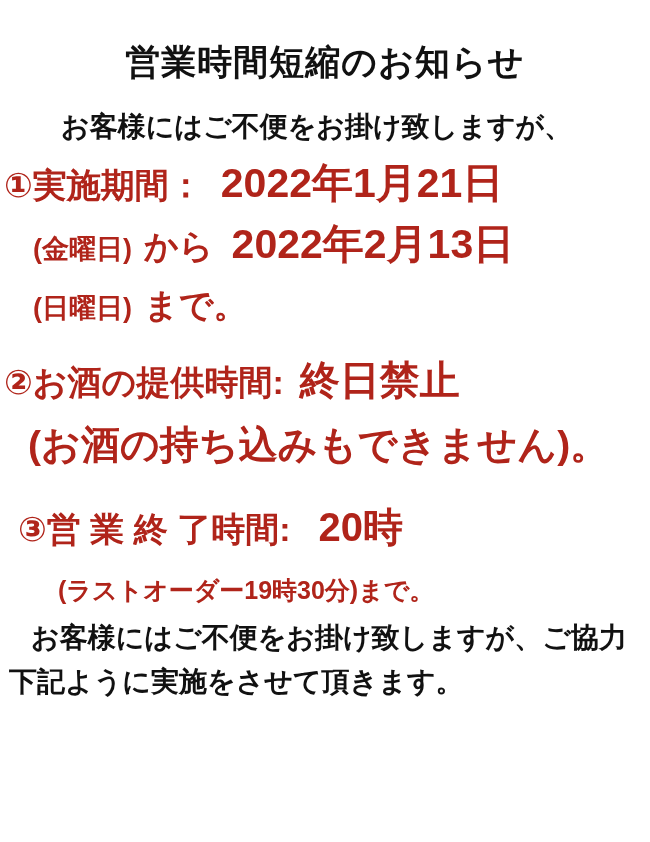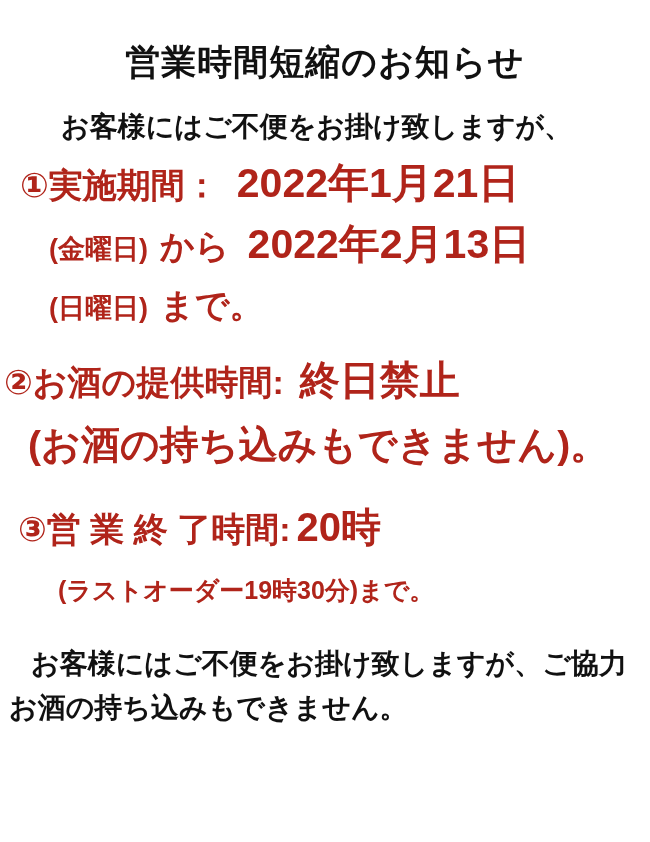--- a/index.html
+++ b/index.html
@@ -38,40 +38,39 @@
     padding-right: 10px;
     font-size: 28px;
     line-height: 45px;
   }
   .intro-line-1 { padding-left: 52px; }
   .intro-line-3 { padding-left: 8px; }
 
   
   .red { color: var(--red); }
 
-  .section-period { margin-top: 8px; padding-left: 20px; }
+  .section-period { margin-top: 8px; padding-left: 4px; }
   .section-period .line { line-height: 52px; white-space: nowrap; }
   .lbl-lg  { font-size: 34px; }
   .date    { font-size: 41px; margin-left: 18px; }
   .day     { font-size: 27px; padding-left: 5px; margin-left: 24px; }
   .mid     { font-size: 34px; margin-left: 12px; }
 
   .section-alcohol { margin-top: 18px; padding-left: 4px; }
   .section-alcohol .line1 { line-height: 48px; white-space: nowrap; }
   .section-alcohol .value { font-size: 40px; margin-left: 16px; }
   .section-alcohol .note  { font-size: 39px; line-height: 56px; padding-left: 24px; margin-top: 4px; }
 
   .section-closing-time { margin-top: 30px; padding-left: 18px; }
   .section-closing-time .line1 { line-height: 48px; white-space: nowrap; }
-  .section-closing-time .value { font-size: 40px; margin-left: 6px; }
+  .section-closing-time .value { font-size: 40px; margin-left: 28px; }
   .section-closing-time .note  { font-size: 25px; line-height: 52px; padding-left: 40px; margin-top: 4px; }
 
   
   .closing {
-    margin-top: 26px;
     padding-left: 9px;
     padding-right: 10px;
     font-size: 28px;
     line-height: 44px;
   }
   .closing-line-1 { padding-left: 22px; }
 </style>
 </head>
 <body>
 
@@ -104,16 +103,16 @@
 
   <section class="red section-closing-time">
     <p class="line1">
       <span class="lbl-lg">③営 業 終 了時間:</span><span class="value">20時</span>
     </p>
     <p class="note">(ラストオーダー19時30分)まで。</p>
   </section>
 
   <section class="closing">
     <p class="closing-line-1">お客様にはご不便をお掛け致しますが、ご協力</p>
-    <p class="closing-line-2">お酒の持ち込みもできません。</p>
+    <p class="closing-line-2">下記ように実施をさせて頂きます。</p>
   </section>
 
 </main>
 
 </body></html>

